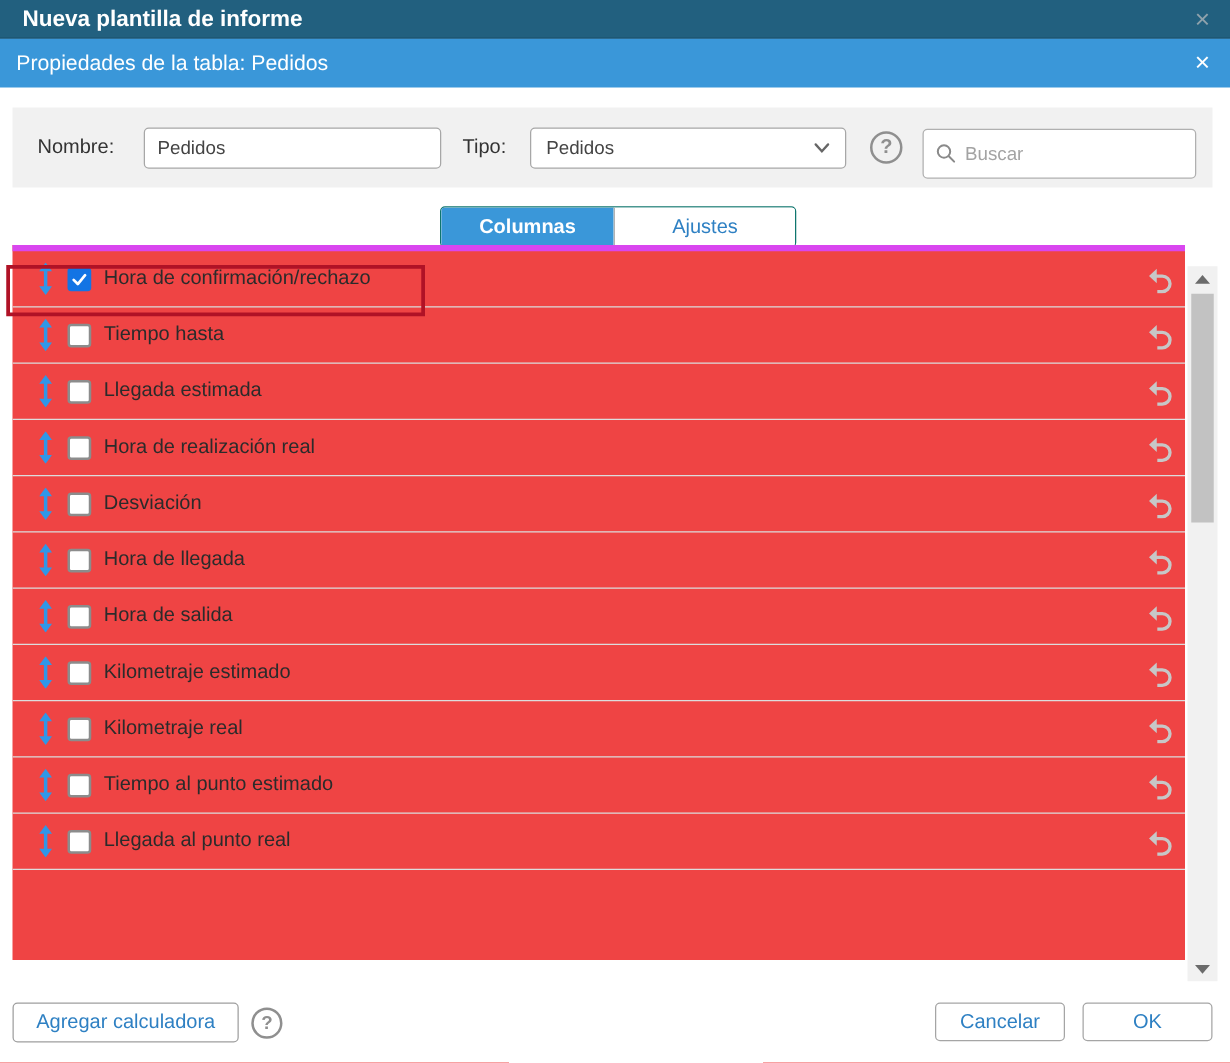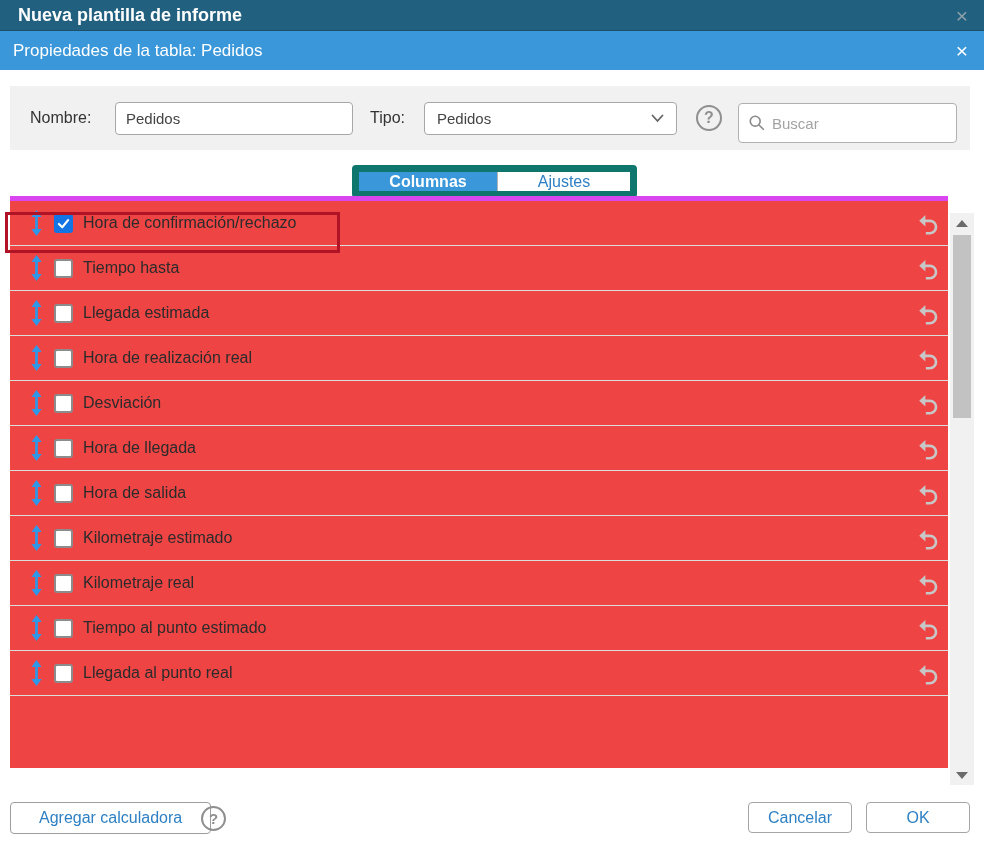--- a/index.html
+++ b/index.html
@@ -60,21 +60,21 @@
   .searchbox .mag { margin:0 6px 0 9px; display:flex; }
   .searchbox input {
     border:none; outline:none; flex:1; font-size:15px; color:#444; min-width:0;
     font-family:"Liberation Sans", sans-serif; background:transparent;
   }
   .searchbox input::placeholder { color:#a3a3a3; }
 
   
   .tabs {
     position:absolute; left:352px; top:165px; width:285px; height:33px;
-    border:7px solid #0f766e; border-radius:4px; overflow:hidden;
+    border:1px solid #0f766e; border-radius:4px; overflow:hidden;
     display:flex; background:#fff;text-align:center;
   }
   .tab {
     display:flex; align-items:center; justify-content:center;
     font-size:16px; cursor:pointer; height:100%;
   }
   .tab.active { background:#3a97d9; color:#fff; font-weight:700; }
   .tab.inactive { background:#fff; color:#2e80c3; border-left:1px solid #b3b3b3; }
   .tab-columnas { width:138px; }
   .tab-ajustes  { flex:1; }
@@ -116,21 +116,21 @@
   .tri-up { width:0; height:0; border-left:6px solid transparent; border-right:6px solid transparent; border-bottom:7px solid #6b6b6b; }
   .tri-down { width:0; height:0; border-left:6px solid transparent; border-right:6px solid transparent; border-top:7px solid #6b6b6b; }
   .sb-thumb { position:absolute; left:3px; top:22px; width:18px; height:183px; background:#c2c2c2; cursor:pointer; }
 
   
   .btn {
     position:absolute; background:#fff; border:1px solid #a5a5a5; border-radius:4px;
     color:#2e80c3; font-size:16px; font-family:"Liberation Sans", sans-serif;
     display:flex; align-items:center; justify-content:center; cursor:pointer;
   }
-  .btn-addcalc { left:10px; top:802px; height:32px; padding:0 28px; border-color:#9e9e9e; }
+  .btn-addcalc { left:10px; top:802px; height:32px; padding:0 18px; border-color:#9e9e9e; }
   .help-footer { left:201px; top:806px; width:25px; height:25px; font-size:15px; }
   .btn-cancel { left:748px; top:802px; width:104px; height:31px; }
   .btn-ok     { left:866px; top:802px; width:104px; height:31px; }
 </style>
 </head>
 <body>
 
 <div class="titlebar">
   <span class="title">Nueva plantilla de informe</span>
   <span class="close">×</span>

